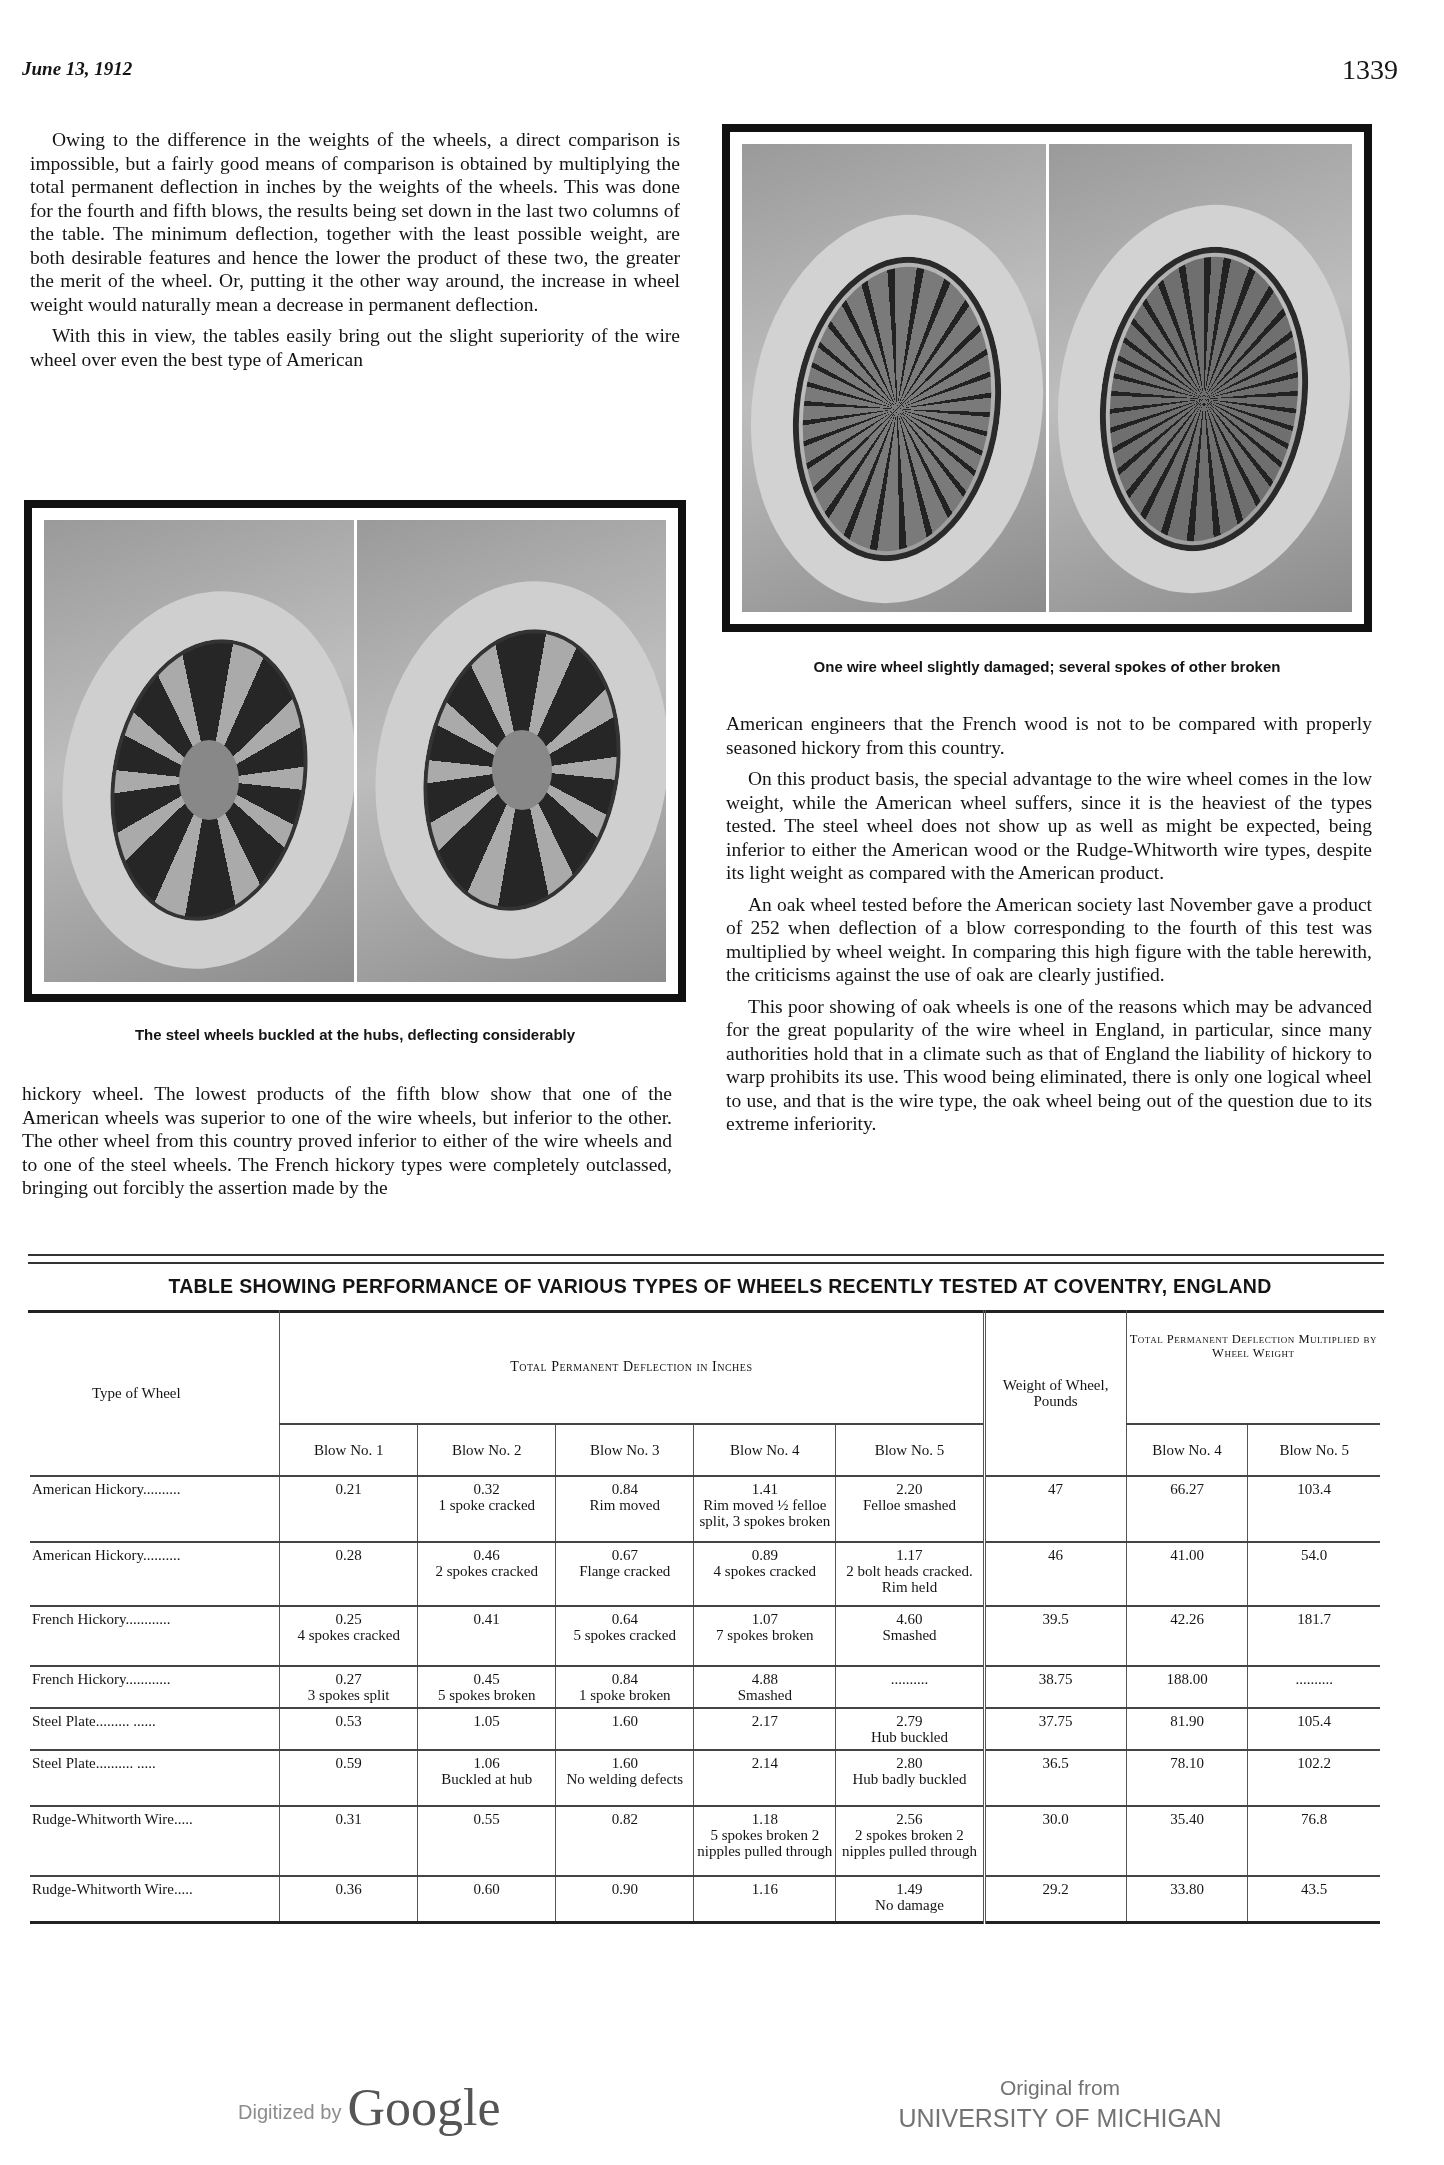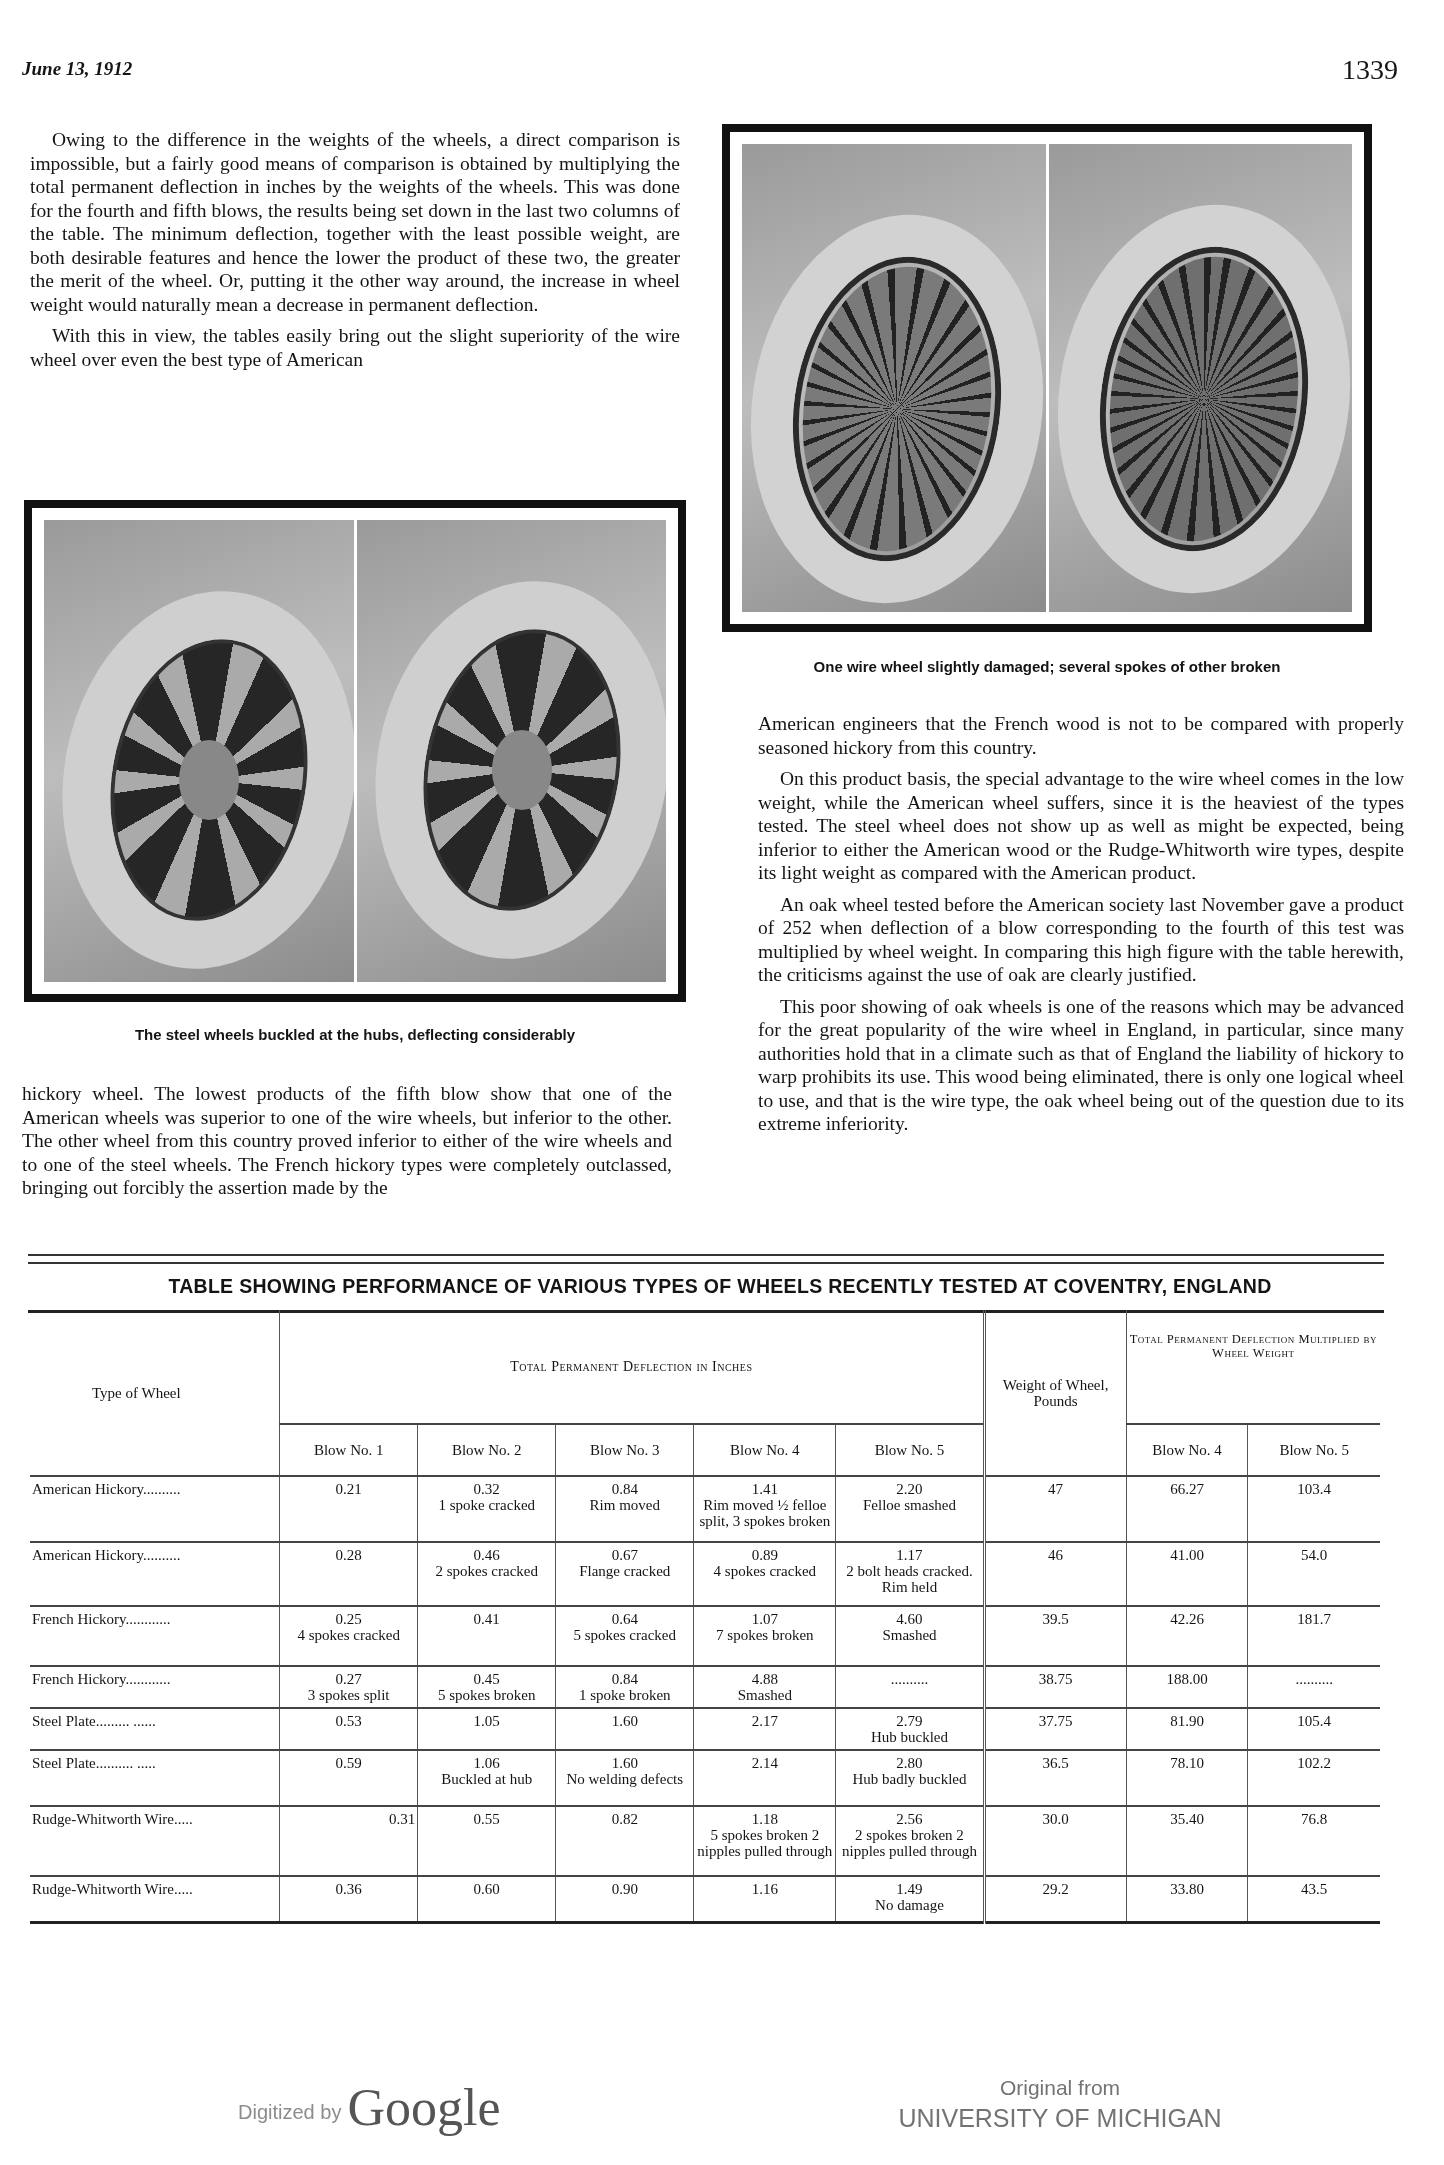--- a/index.html
+++ b/index.html
@@ -77,21 +77,21 @@
       <div class="tire" style="left:135px;top:210px;width:60px;height:80px;background:#888;"></div>
     </div>
   </div>
 </div>
 <div class="caption" style="left:24px;top:1026px;width:662px;">The steel wheels buckled at the hubs, deflecting considerably</div>
 
 <div class="col-text" style="left:14px;top:1074px;width:666px;">
   <p style="text-indent:0">hickory wheel. The lowest products of the fifth blow show that one of the American wheels was superior to one of the wire wheels, but inferior to the other. The other wheel from this country proved inferior to either of the wire wheels and to one of the steel wheels. The French hickory types were completely outclassed, bringing out forcibly the assertion made by the</p>
 </div>
 
-<div class="col-text" style="left:750px;top:704px;width:662px;">
+<div class="col-text" style="left:718px;top:704px;width:662px;">
   <p style="text-indent:0">American engineers that the French wood is not to be compared with properly seasoned hickory from this country.</p>
   <p>On this product basis, the special advantage to the wire wheel comes in the low weight, while the American wheel suffers, since it is the heaviest of the types tested. The steel wheel does not show up as well as might be expected, being inferior to either the American wood or the Rudge-Whitworth wire types, despite its light weight as compared with the American product.</p>
   <p>An oak wheel tested before the American society last November gave a product of 252 when deflection of a blow corresponding to the fourth of this test was multiplied by wheel weight. In comparing this high figure with the table herewith, the criticisms against the use of oak are clearly justified.</p>
   <p>This poor showing of oak wheels is one of the reasons which may be advanced for the great popularity of the wire wheel in England, in particular, since many authorities hold that in a climate such as that of England the liability of hickory to warp prohibits its use. This wood being eliminated, there is only one logical wheel to use, and that is the wire type, the oak wheel being out of the question due to its extreme inferiority.</p>
 </div>
 
 <div class="rule thin" style="left:28px;top:1254px;width:1356px;"></div>
 <div class="rule thin" style="left:28px;top:1262px;width:1356px;"></div>
 <div class="table-title">TABLE SHOWING PERFORMANCE OF VARIOUS TYPES OF WHEELS RECENTLY TESTED AT COVENTRY, ENGLAND</div>
 <div class="rule" style="left:28px;top:1310px;width:1356px;"></div>
@@ -277,21 +277,21 @@
         <td class="bl" style="border-top: 2px solid rgb(68, 68, 68);">
           <span class="num">2.80</span>
           <span class="note">Hub badly buckled</span>
         </td>
         <td class="dbl" style="border-top: 2px solid rgb(68, 68, 68);">36.5</td>
         <td class="bl" style="border-top: 2px solid rgb(68, 68, 68);">78.10</td>
         <td class="bl" style="border-top: 2px solid rgb(68, 68, 68);">102.2</td>
       </tr>
       <tr class="bt" style="height: 70px;">
         <td class="name" style="border-top: 2px solid rgb(68, 68, 68);"><span>Rudge-Whitworth Wire.....</span></td>
-        <td class="bl" style="border-top: 2px solid rgb(68, 68, 68); text-align: right;">
+        <td class="bl" style="border-top: 2px solid rgb(68, 68, 68);">
           <span class="num">0.31</span>
           <span class="note"></span>
         </td>
         <td class="bl" style="border-top: 2px solid rgb(68, 68, 68);">
           <span class="num">0.55</span>
           <span class="note"></span>
         </td>
         <td class="bl" style="border-top: 2px solid rgb(68, 68, 68);">
           <span class="num">0.82</span>
           <span class="note"></span>

